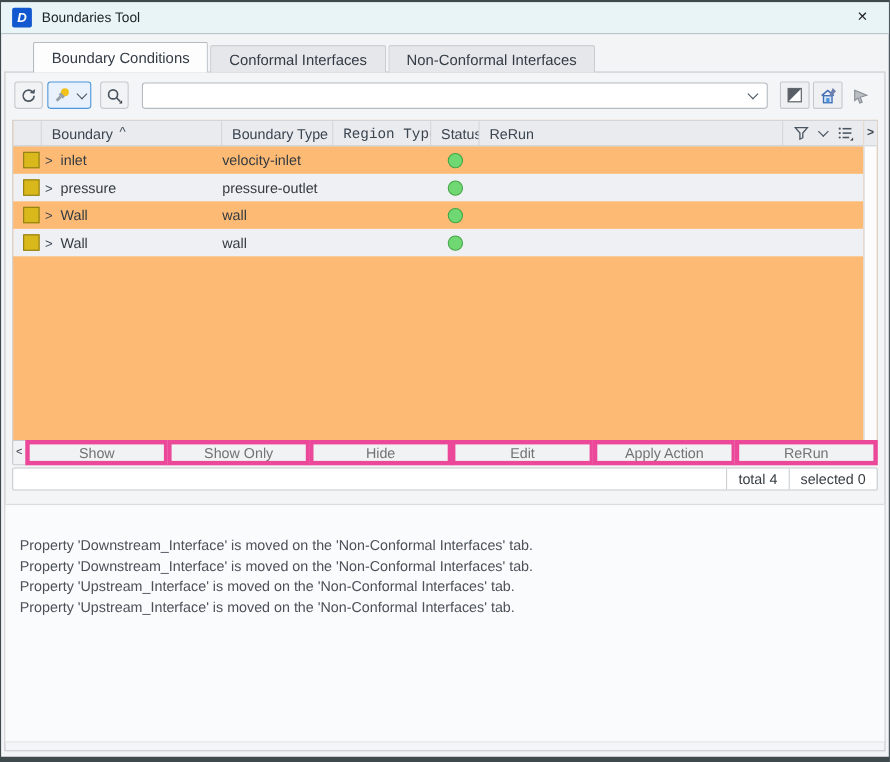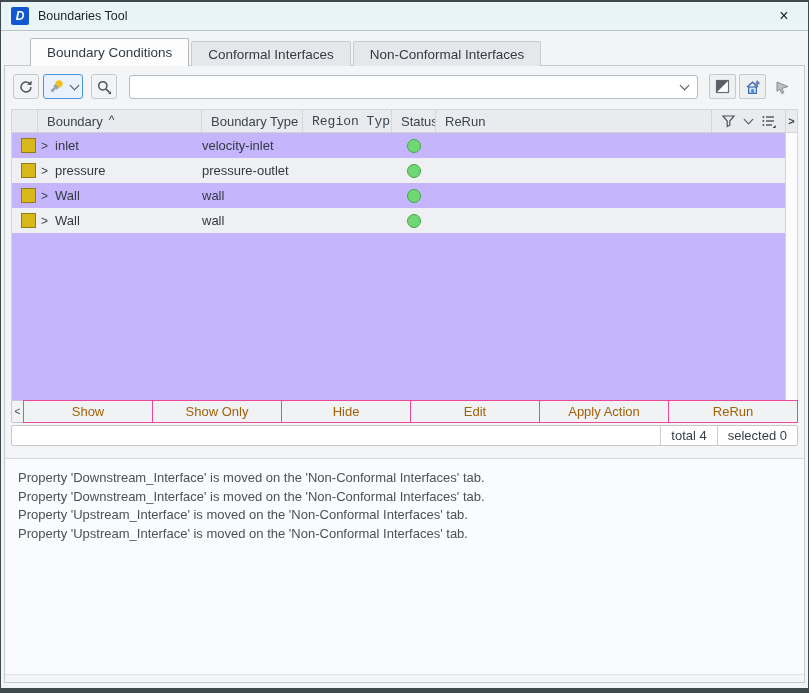--- a/index.html
+++ b/index.html
@@ -90,21 +90,21 @@
     margin-left:3px;
   }
   .flat-btn {
     width:28px; height:25px; display:flex; align-items:center; justify-content:center;
     margin-left:2px;
   }
 
   
   .tableWrap {
     position:absolute; top:43px; left:6px; right:6px; height:299px;
-    border:1px solid #d3d6d9; background:#c4b5fd; display:flex;
+    border:1px solid #d3d6d9; background:#fdba74; display:flex;
   }
   .tbl { flex:1; display:flex; flex-direction:column; overflow:hidden; }
   .thead {
     height:23px; background:#eaebef; border-bottom:1px solid #cdd0d4;
     display:flex; align-items:stretch; font-size:13px; color:#3a4550;
     flex:0 0 auto;
   }
   .th {
     display:flex; align-items:center; padding-left:9px;
     border-right:1px solid #d4d7da; white-space:nowrap; overflow:hidden;
@@ -149,42 +149,42 @@
   .btnbar {
     position:absolute; top:334px; left:6px; right:6px; height:23px;
     display:flex;
   }
   .collapse-btn {
     width:13px; height:23px; background:#f1f2f4; border:1px solid #c6c9cd;
     border-radius:2px 0 0 2px; font-size:10px; color:#3a4550;
     display:flex; align-items:center; justify-content:center;
   }
   .act-btn {
-    flex:1; height:23px; background:#f1f2f4; border:1px solid #ec4899;
-    margin-left:-1px; font-size:13px; color:#a16207;
+    flex:1; height:23px; background:#f1f2f4; border:4px solid #ec4899;
+    margin-left:-1px; font-size:13px; color:#737373;
     display:flex; align-items:center; justify-content:center;
   }
 
   
   .statusbar {
     position:absolute; top:359px; left:6px; right:6px; height:21px;
     background:#fff; border:1px solid #c7cacd; border-radius:2px;
     display:flex; align-items:stretch; font-size:13px; color:#383d42;justify-content:center;
   }
   .sb-fill { flex:1; }
   .sb-cell {
     border-left:1px solid #cdd0d3; display:flex; align-items:center;
     justify-content:center; padding:0 10px; white-space:nowrap;
   }
 
   
   .messages {
     position:absolute; top:392px; left:0; right:0; bottom:7px;
     background:#fafbfc; border-top:1px solid #d6d9db; border-bottom:1px solid #dfe2e4;
-    padding:10px 13px; font-size:13px; color:#4b5157; line-height:18.5px;
+    padding:28px 13px; font-size:13px; color:#4b5157; line-height:18.5px;
   }
 
   svg { display:block; }
 </style>
 </head>
 <body>
 
 <div class="window">
 
   <div class="titlebar">

